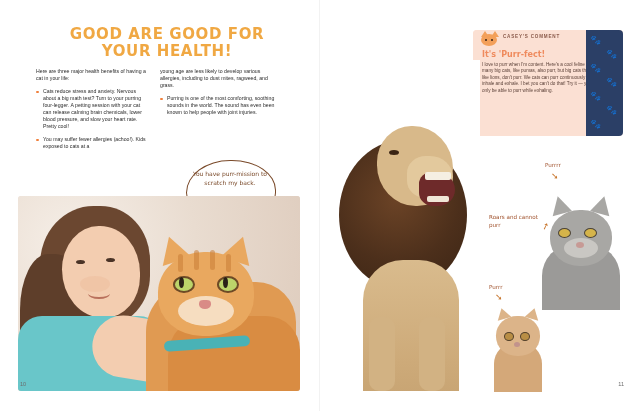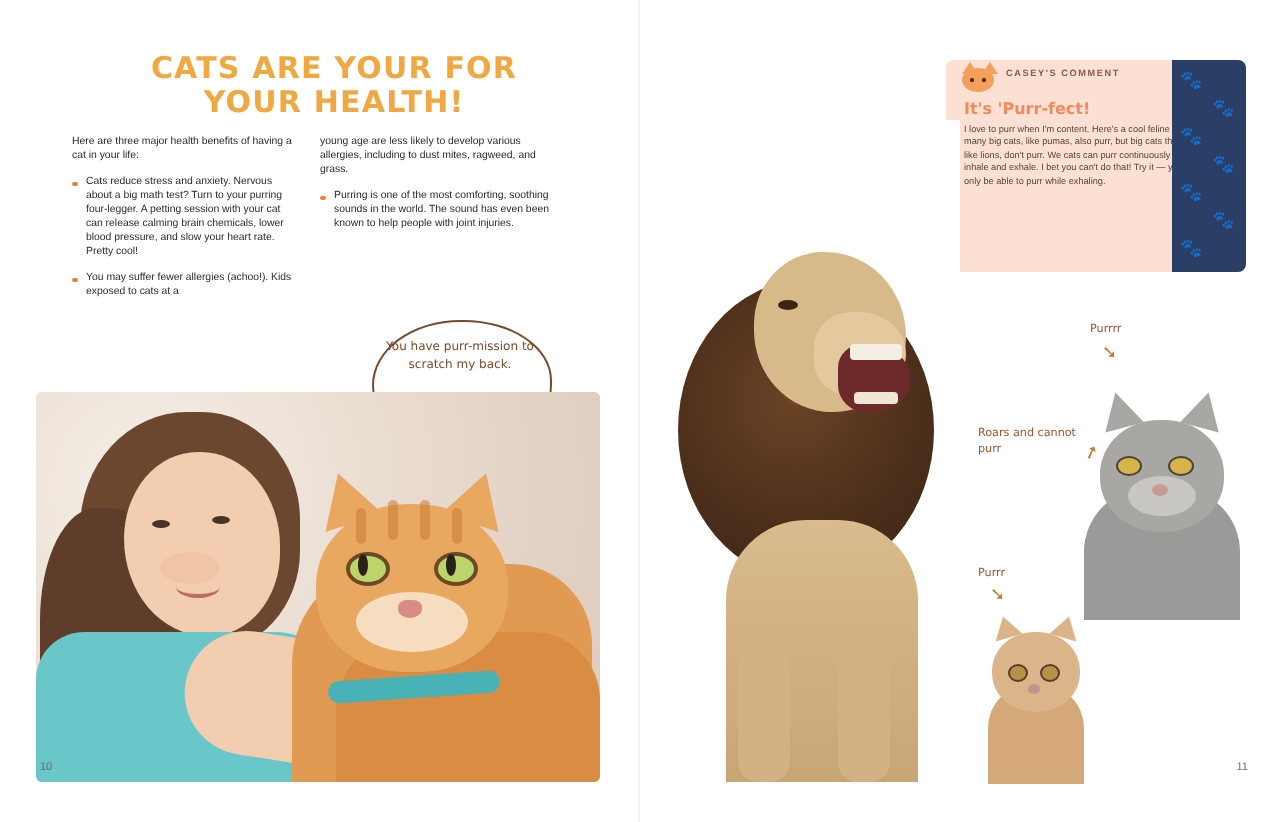--- a/index.html
+++ b/index.html
@@ -183,21 +183,21 @@
 
   .gutter{position:absolute;left:319px;top:0;width:2px;height:411px;background:#f2f2f2;}
 </style>
 </head>
 <body>
 
 <div class="page">
 
   <div class="left-page">
 
-    <div class="headline">CATS ARE YOUR FOR YOUR HEALTH!</div>
+    <div class="headline">GOOD ARE GOOD FOR YOUR HEALTH!</div>
 
     <div class="intro">Here are three major health benefits of having a cat in your life:</div>
 
     <div class="col col-left">
       <ul class="bul">
         <li>Cats reduce stress and anxiety. Nervous about a big math test? Turn to your purring four-legger. A petting session with your cat can release calming brain chemicals, lower blood pressure, and slow your heart rate. Pretty cool!</li>
         <li>You may suffer fewer allergies (achoo!). Kids exposed to cats at a</li>
       </ul>
     </div>
 

